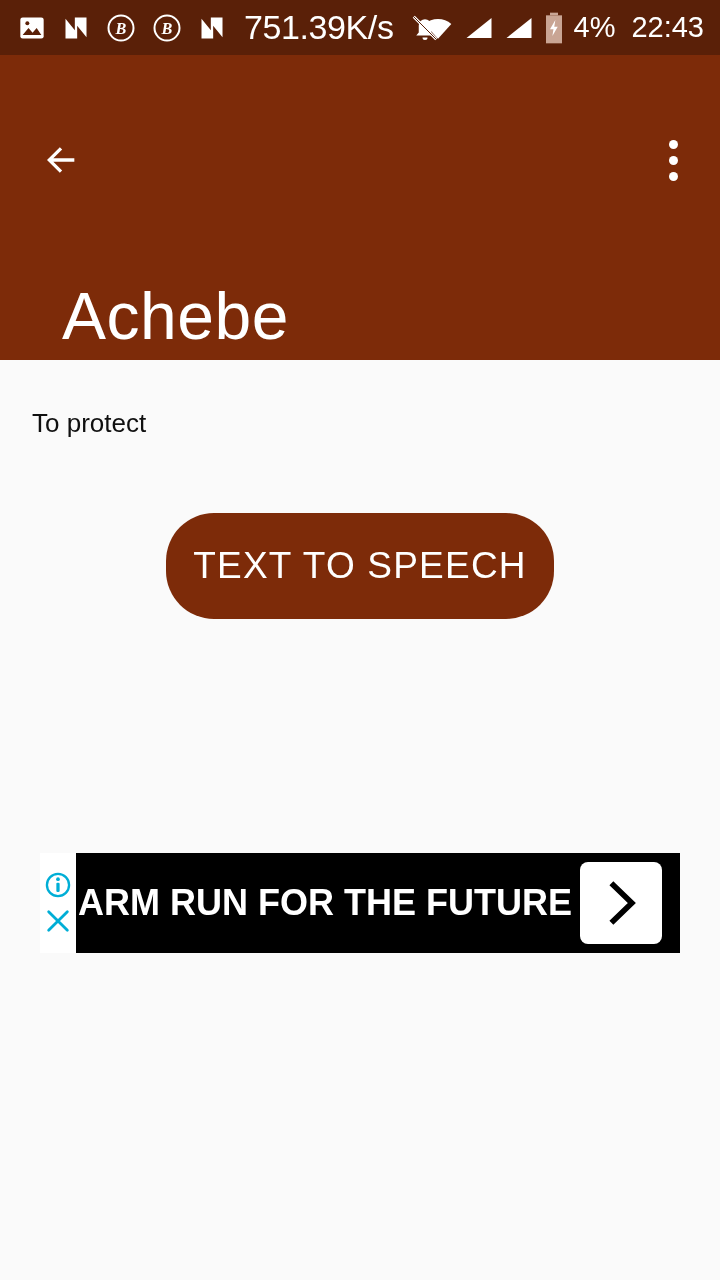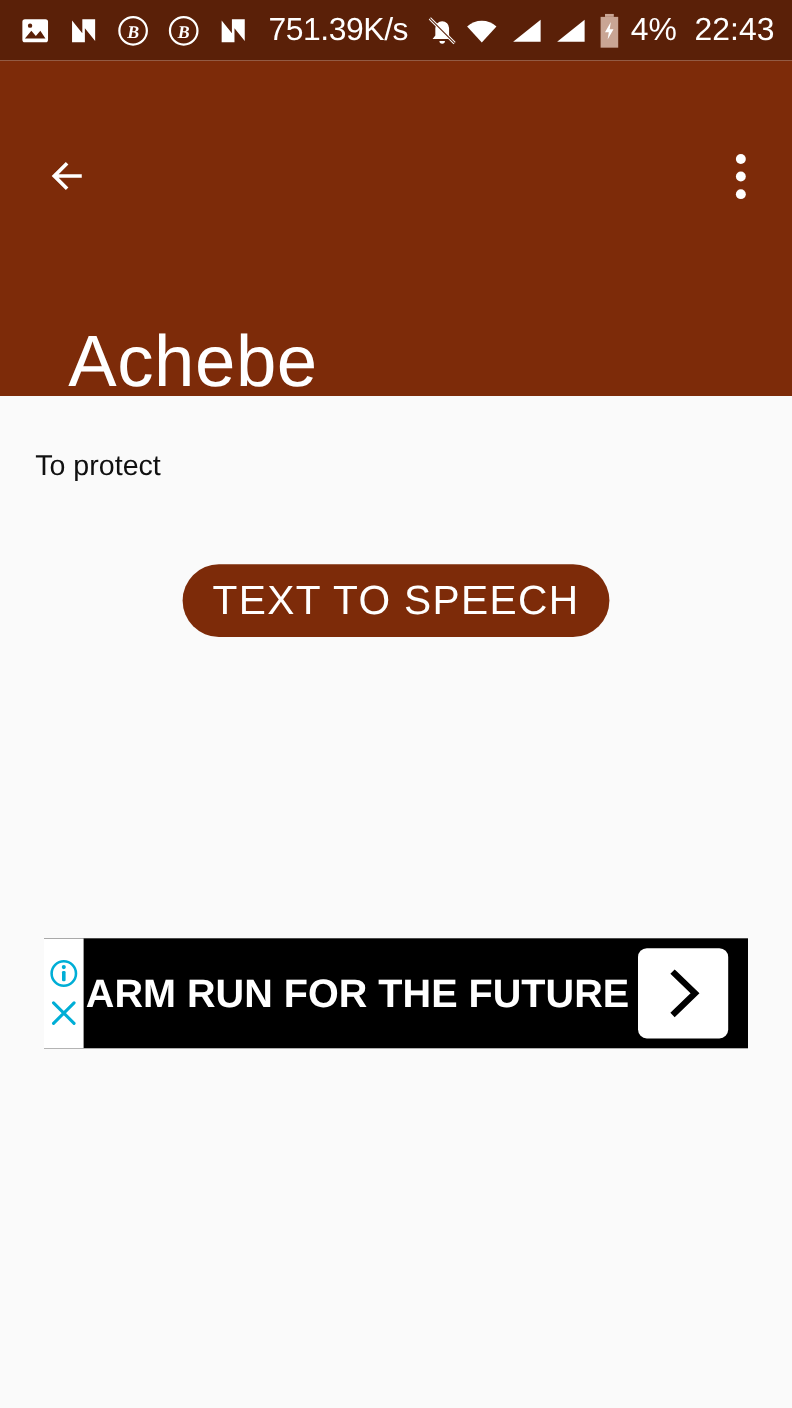--- a/index.html
+++ b/index.html
@@ -37,21 +37,21 @@
     align-items: center;
     gap: 10px;
   }
   .sb-icon {
     display: inline-flex;
     align-items: center;
     justify-content: center;
     flex: none;
   }
   .speed-text {
-    font-size: 29px;
+    font-size: 34px;
     letter-spacing: -0.4px;
     white-space: nowrap;
     margin-left: 2px;
   }
   .battery-pct {
     font-size: 29px;
     white-space: nowrap;
   }
   .clock {
     font-size: 29px;
@@ -93,21 +93,21 @@
   }
   .dot {
     width: 9px;
     height: 9px;
     border-radius: 50%;
     background: #ffffff;
   }
   .app-title {
     position: absolute;
     left: 62px;
-    top: 240px;
+    top: 228px;
     font-size: 66px;
     color: #ffffff;
     font-weight: 400;
     line-height: 1;
     letter-spacing: 0.5px;
     text-align: center;
   }
 
   
   .content {
@@ -120,21 +120,21 @@
     top: 48px;
     font-size: 26px;
     color: #101010;
     line-height: 1.2;
   }
   .tts-button {
     position: absolute;
     left: 166px;
     top: 153px;
     width: 388px;
-    height: 66px;
+    height: 106px;
     background: #7d2b09;
     border: none;
     border-radius: 48px;
     color: #ffffff;
     font-size: 37px;
     font-family: "Liberation Sans", sans-serif;
     letter-spacing: 1.2px;
     cursor: pointer;
     padding: 0;
   }

